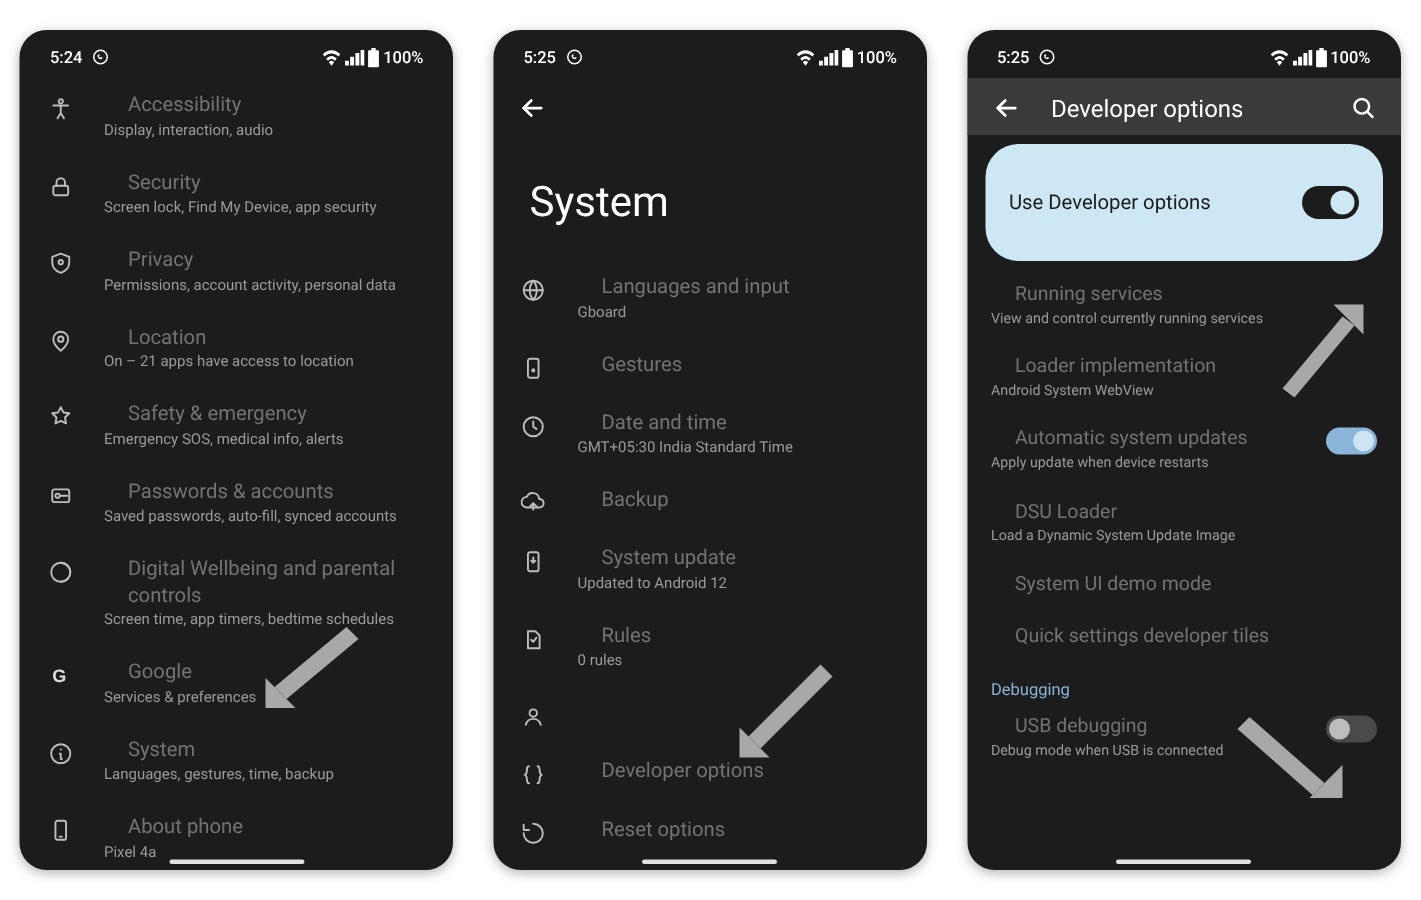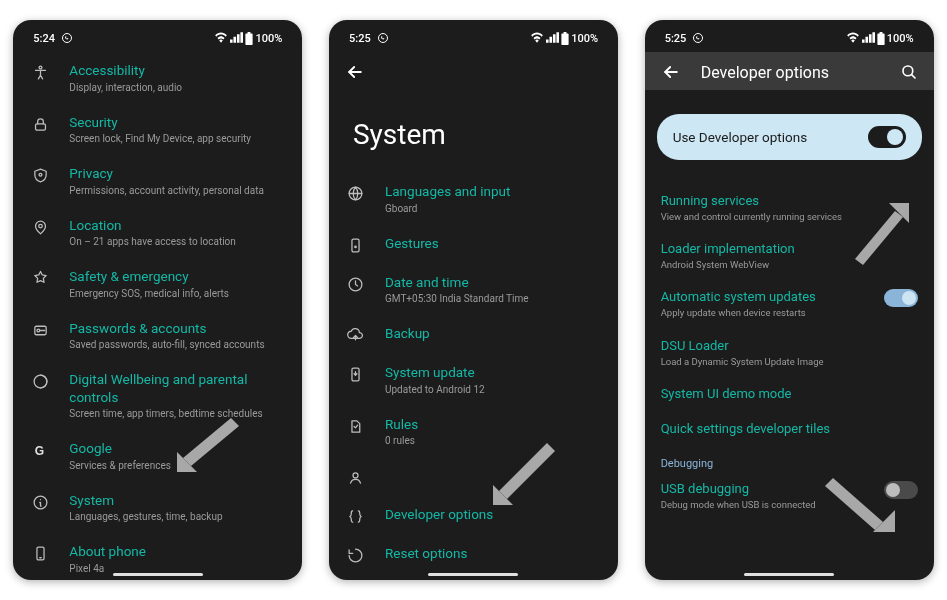--- a/index.html
+++ b/index.html
@@ -29,21 +29,21 @@
     height: 28px;
     display: flex;
     justify-content: space-between;
     align-items: center;
     padding: 4px 20px 0 20px;
     font-size: 11px;
     font-weight: 500;
     color: #fff;
   }
   .status-left { display:flex; align-items:center; gap:6px;}
-  .status-right { display:flex; align-items:flex-start; gap:2px;}
+  .status-right { display:flex; align-items:center; gap:2px;}
   .status-right svg { display:block; }
   .header-row {
     display:flex;
     align-items:center;
     padding: 10px 16px 8px 16px;
     gap: 20px;
   }
   .header-row.shaded {
     background: #3a3a3a;
   }
@@ -74,22 +74,23 @@
     justify-content:center;
     padding-top:2px;
     flex-shrink:0;
   }
   .row .text-slot {
     flex:1;
     min-width:0;
   }
   .row .title {
     font-size: 13.5px;
-    color: #14b8a6;
+    color: #737373;
     line-height:1.3;
+    margin-left:16px;
   }
   .row .subtitle {
     font-size: 10px;
     color: #9a9a9a;
     line-height:1.3;
     margin-top:1px;
   }
   .row .trailing {
     flex-shrink:0;
     display:flex;
@@ -111,24 +112,24 @@
   }
   .toggle.on { background:#8ab4d8; }
   .toggle.on::after {
     content:"";
     position:absolute;
     width:14px;height:14px;border-radius:50%;
     background:#cde4f3;
     top:2px; right:2px;
   }
   .pill-row {
-    margin: 24px 12px;
+    margin: 6px 12px;
     background:#cde7f4;
     border-radius: 22px;
-    padding: 12px 16px;
+    padding: 28px 16px;
     display:flex;
     align-items:center;
     justify-content:space-between;
   }
   .pill-row .pill-text {
     color:#1c1c1c;
     font-size:13.5px;
   }
   .pill-toggle {
     width: 38px;

